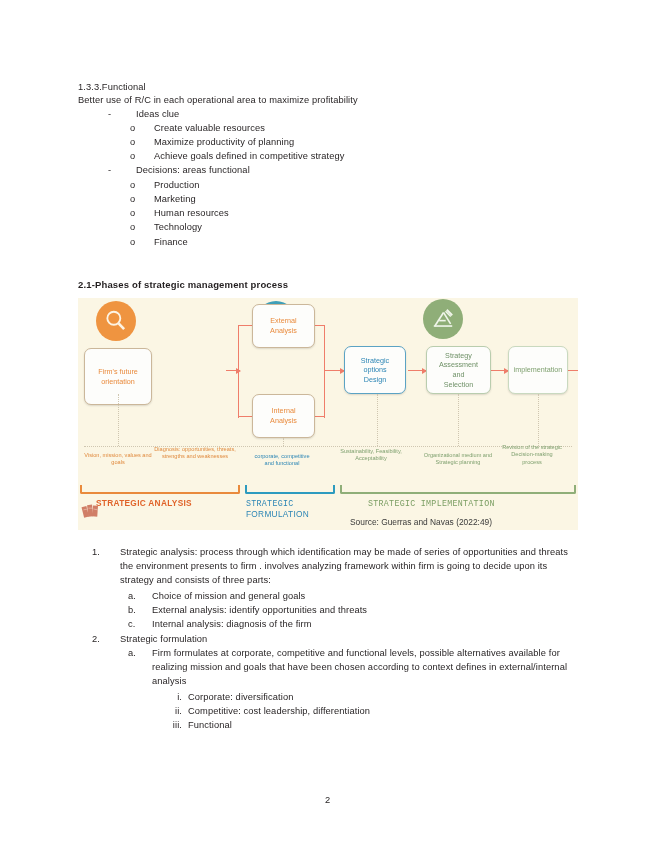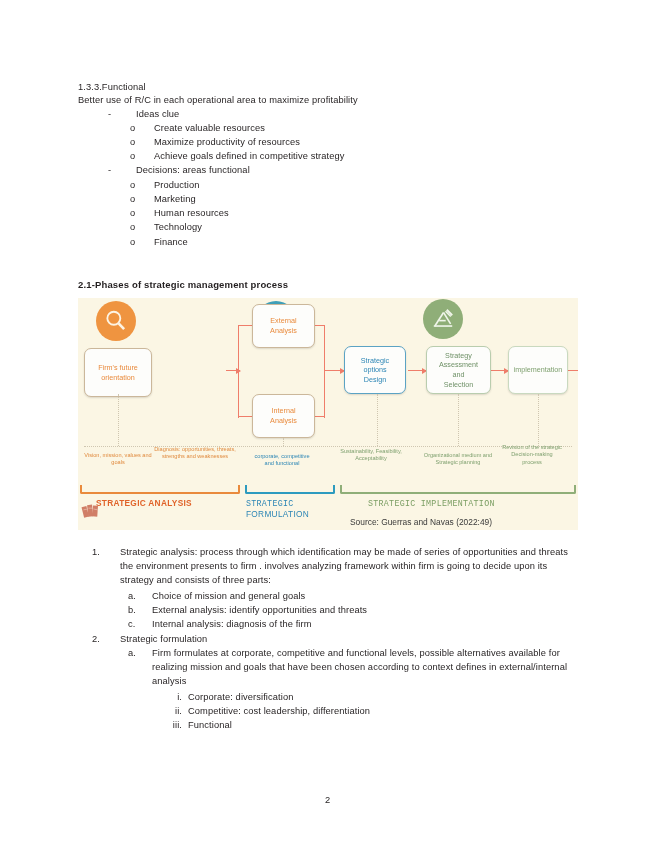--- a/index.html
+++ b/index.html
@@ -103,21 +103,21 @@
   <div class="t dash-item" style="left:108px; top:107px;">
     <span class="mark">-</span>
     <span>Ideas clue</span>
   </div>
   <div class="t o-item" style="left:130px; top:121px;">
     <span class="mark">o</span>
     <span>Create valuable resources</span>
   </div>
   <div class="t o-item" style="left:130px; top:135px;">
     <span class="mark">o</span>
-    <span>Maximize productivity of resources</span>
+    <span>Maximize productivity of planning</span>
   </div>
   <div class="t o-item" style="left:130px; top:149px;">
     <span class="mark">o</span>
     <span>Achieve goals defined in competitive strategy</span>
   </div>
 
   <div class="t dash-item" style="left:108px; top:163px;">
     <span class="mark">-</span>
     <span>Decisions: areas functional</span>
   </div>
@@ -184,21 +184,21 @@
     <div class="conn" style="left:229px; top:27px; width:18px; height:1.4px;"></div>
     <div class="conn" style="left:229px; top:118px; width:18px; height:1.4px;"></div>
     <div class="conn" style="left:246px; top:72px; width:1.4px; height:1.4px;"></div>
 
     <div class="arrow" style="left:148px; top:72px; width:14px;"></div>
     <div class="arrow" style="left:247px; top:72px; width:19px;"></div>
     <div class="arrow" style="left:330px; top:72px; width:18px;"></div>
     <div class="arrow" style="left:413px; top:72px; width:17px;"></div>
     <div class="arrow" style="left:489px; top:72px; width:15px;"></div>
 
-    <div class="node orange" style="left:6px; top:50px; width:68px; height:49px;">
+    <div class="node orange" style="left:6px; top:50px; width:68px; height:57px;">
       <span>Firm's future orientation</span>
     </div>
     <div class="node orange" style="left:174px; top:6px; width:63px; height:44px;">
       <span>External Analysis</span>
     </div>
     <div class="node orange" style="left:174px; top:96px; width:63px; height:44px;">
       <span>Internal Analysis</span>
     </div>
     <div class="node blue" style="left:266px; top:48px; width:62px; height:48px;">
       <span>Strategic options Design</span>

